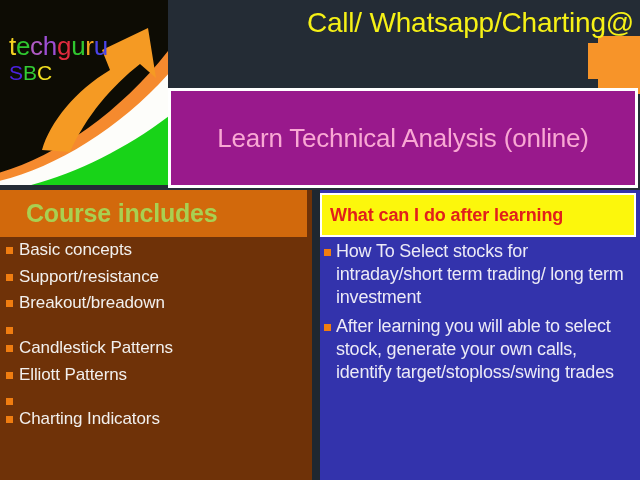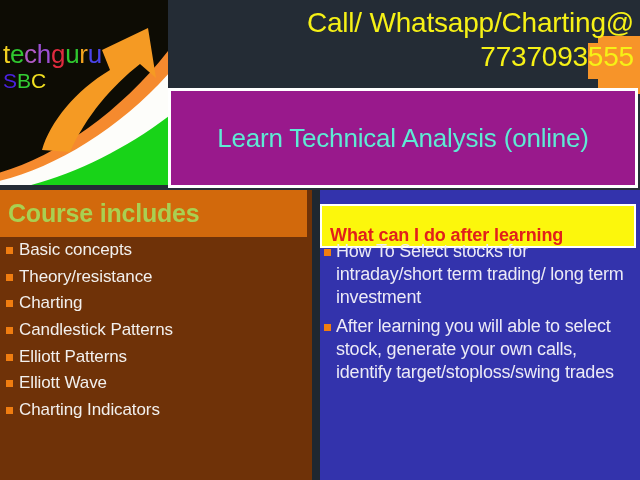--- a/index.html
+++ b/index.html
@@ -28,25 +28,24 @@
   
   #logo-box {
     position: absolute;
     left: 0; top: 0;
     width: 168px; height: 185px;
     background: #0d0c04;
     overflow: hidden;
   }
   #logo-text {
     position: absolute;
-    left: 3px; top: 33px;
+    left: 9px; top: 33px;
     width: 150px;
     line-height: 1.02;
     z-index: 4;
-    margin-top: 8px;
   }
   #logo-line1 {
     font-size: 26px;
     font-weight: 400;
     letter-spacing: -0.3px;
     white-space: nowrap;
   }
   #logo-line2 {
     font-size: 21px;
     font-weight: 400;
@@ -109,21 +108,21 @@
     width: 470px; height: 100px;
     background: #99198c;
     border: 3px solid #ffffff;
     box-sizing: border-box;
     z-index: 5;
     display: flex;
     align-items: center;
     justify-content: center;
   }
   #purple-text {
-    color: #5eead4;
+    color: #f9a8d4;
     font-size: 26px;
     font-weight: 400;
     letter-spacing: -0.2px;
     white-space: nowrap;
   }
 
   
   #left-col {
     position: absolute;
     left: 0; top: 190px;
@@ -135,21 +134,21 @@
     left: 0; top: 0;
     width: 307px; height: 47px;
     background: #d2690c;
     display: flex;
     align-items: center;
   }
   #left-header-text {
     color: #a9d051;
     font-size: 25px;
     font-weight: bold;
-    padding-left: 8px;
+    padding-left: 26px;
     letter-spacing: -0.2px;
   }
   #left-list {
     position: absolute;
     left: 0; top: 48px;
     width: 312px;
   }
   .lli {
     display: flex;
     align-items: flex-start;
@@ -172,27 +171,27 @@
 
   
   #right-col {
     position: absolute;
     left: 320px; top: 190px;
     width: 320px; height: 290px;
     background: #3333ac;
   }
   #right-header {
     position: absolute;
-    left: 0; top: 14px;
+    left: 0; top: 3px;
     width: 316px; height: 44px;
     background: #fcf70c;
     border: 2px solid #ffffff;
     box-sizing: border-box;
     display: flex;
-    align-items: flex-end;
+    align-items: center;
   }
   #right-header-text {
     color: #e1201b;
     font-size: 18px;
     font-weight: bold;
     padding-left: 8px;
     letter-spacing: -0.1px;
   }
   #right-list {
     position: absolute;
@@ -242,56 +241,57 @@
         <div id="logo-line1"><span class="L" style="color: rgb(242, 208, 33);">t</span><span class="L" style="color: rgb(47, 199, 47);">e</span><span class="L" style="color: rgb(176, 90, 196);">c</span><span class="L" style="color: rgb(156, 79, 212);">h</span><span class="L" style="color: rgb(224, 43, 63);">g</span><span class="L" style="color: rgb(47, 199, 47);">u</span><span class="L" style="color: rgb(242, 163, 31);">r</span><span class="L" style="color: rgb(74, 68, 232);">u</span></div>
         <div id="logo-line2"><span class="L" style="color: rgb(74, 34, 224);">S</span><span class="L" style="color: rgb(51, 204, 51);">B</span><span class="L" style="color: rgb(242, 224, 32);">C</span></div>
       </div>
     </div>
 
     <div id="orange-tab"></div>
     <div id="orange-tab-2"></div>
 
     <div id="phone-block">
       <div class="phone-line">Call/ Whatsapp/Charting@</div>
-      <div class="phone-line">7737093555</div>
     </div>
   </div>
 
   <div id="purple-banner">
     <span id="purple-text">Learn Technical Analysis (online)</span>
   </div>
 
   <div id="left-col">
     <div id="left-header">
       <span id="left-header-text">Course includes</span>
     </div>
     <div id="left-list">
         <div class="lli">
           <span class="bullet"></span>
           <span class="txt">Basic concepts</span>
         </div>
         <div class="lli">
           <span class="bullet"></span>
-          <span class="txt">Theory/resistance</span>
-        </div>
-        <div class="lli">
-          <span class="bullet"></span>
-          <span class="txt">Charting</span>
+          <span class="txt">Support/resistance</span>
+        </div>
+        <div class="lli">
+          <span class="bullet"></span>
+          <span class="txt">Breakout/breadown</span>
+        </div>
+        <div class="lli">
+          <span class="bullet"></span>
         </div>
         <div class="lli">
           <span class="bullet"></span>
           <span class="txt">Candlestick Patterns</span>
         </div>
         <div class="lli">
           <span class="bullet"></span>
           <span class="txt">Elliott Patterns</span>
         </div>
         <div class="lli">
           <span class="bullet"></span>
-          <span class="txt">Elliott Wave</span>
         </div>
         <div class="lli">
           <span class="bullet"></span>
           <span class="txt">Charting Indicators</span>
         </div>
       </div>
   </div>
 
   <div id="right-col">
     <div id="right-header">

